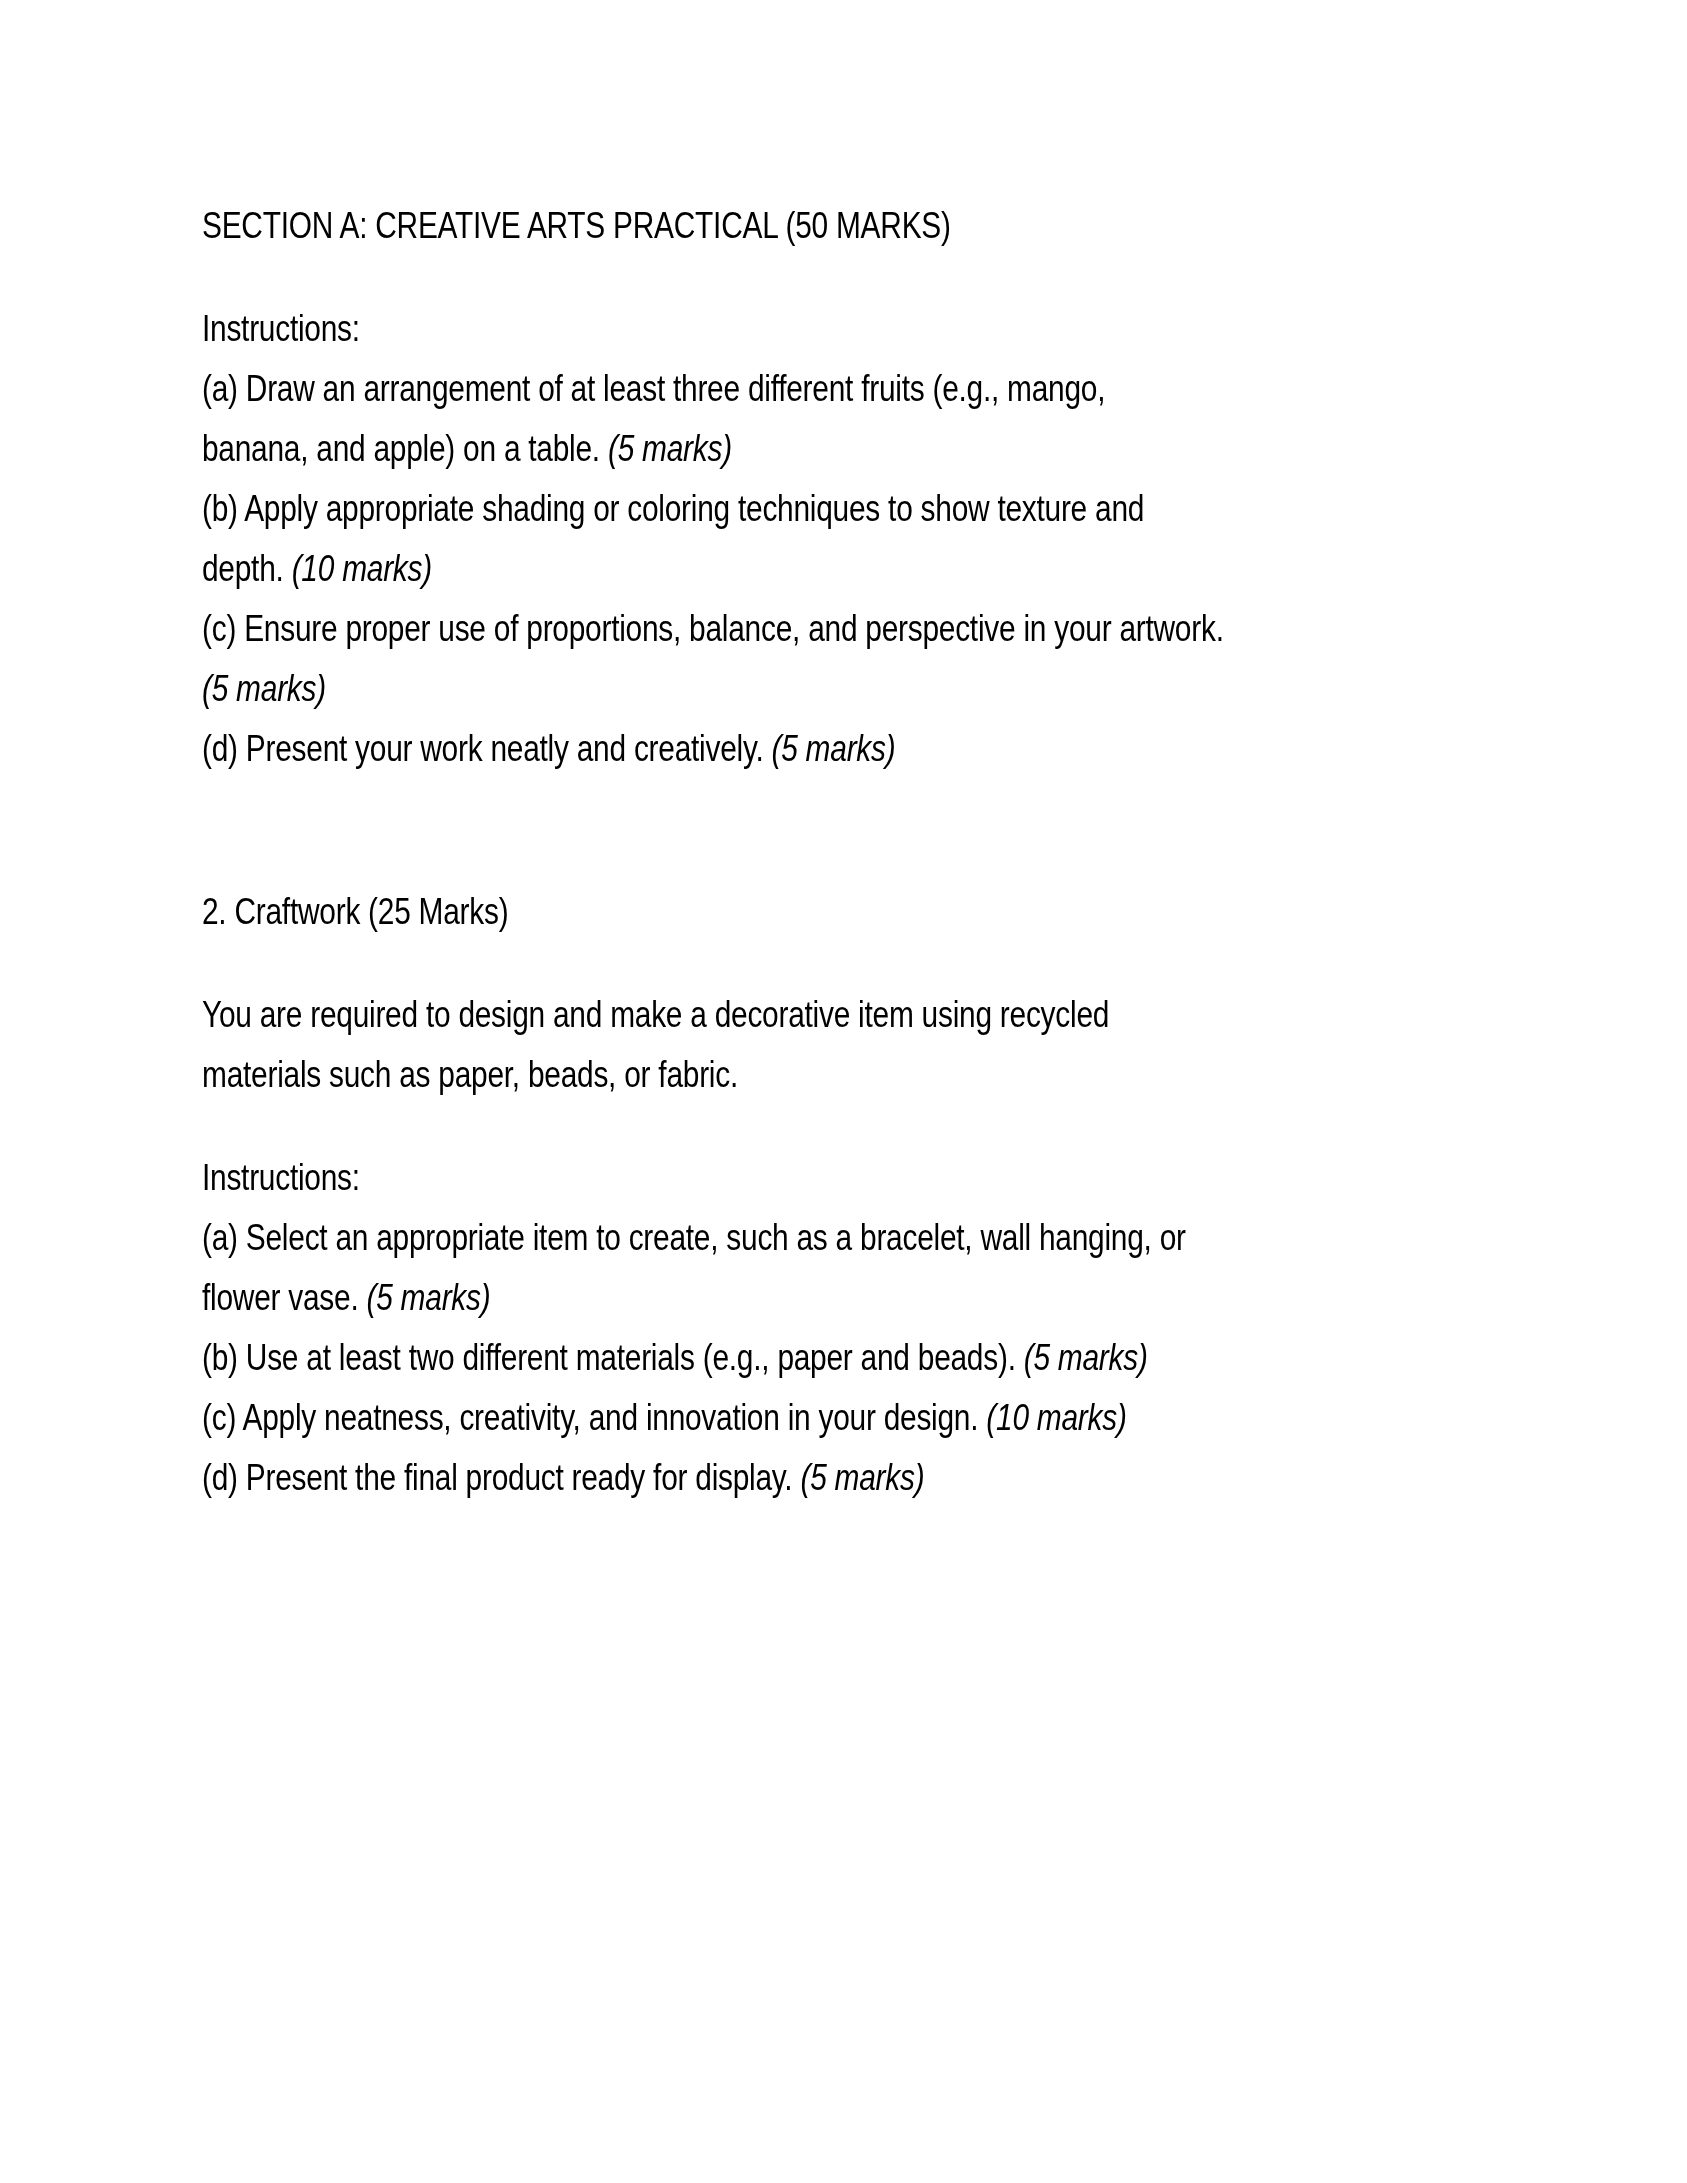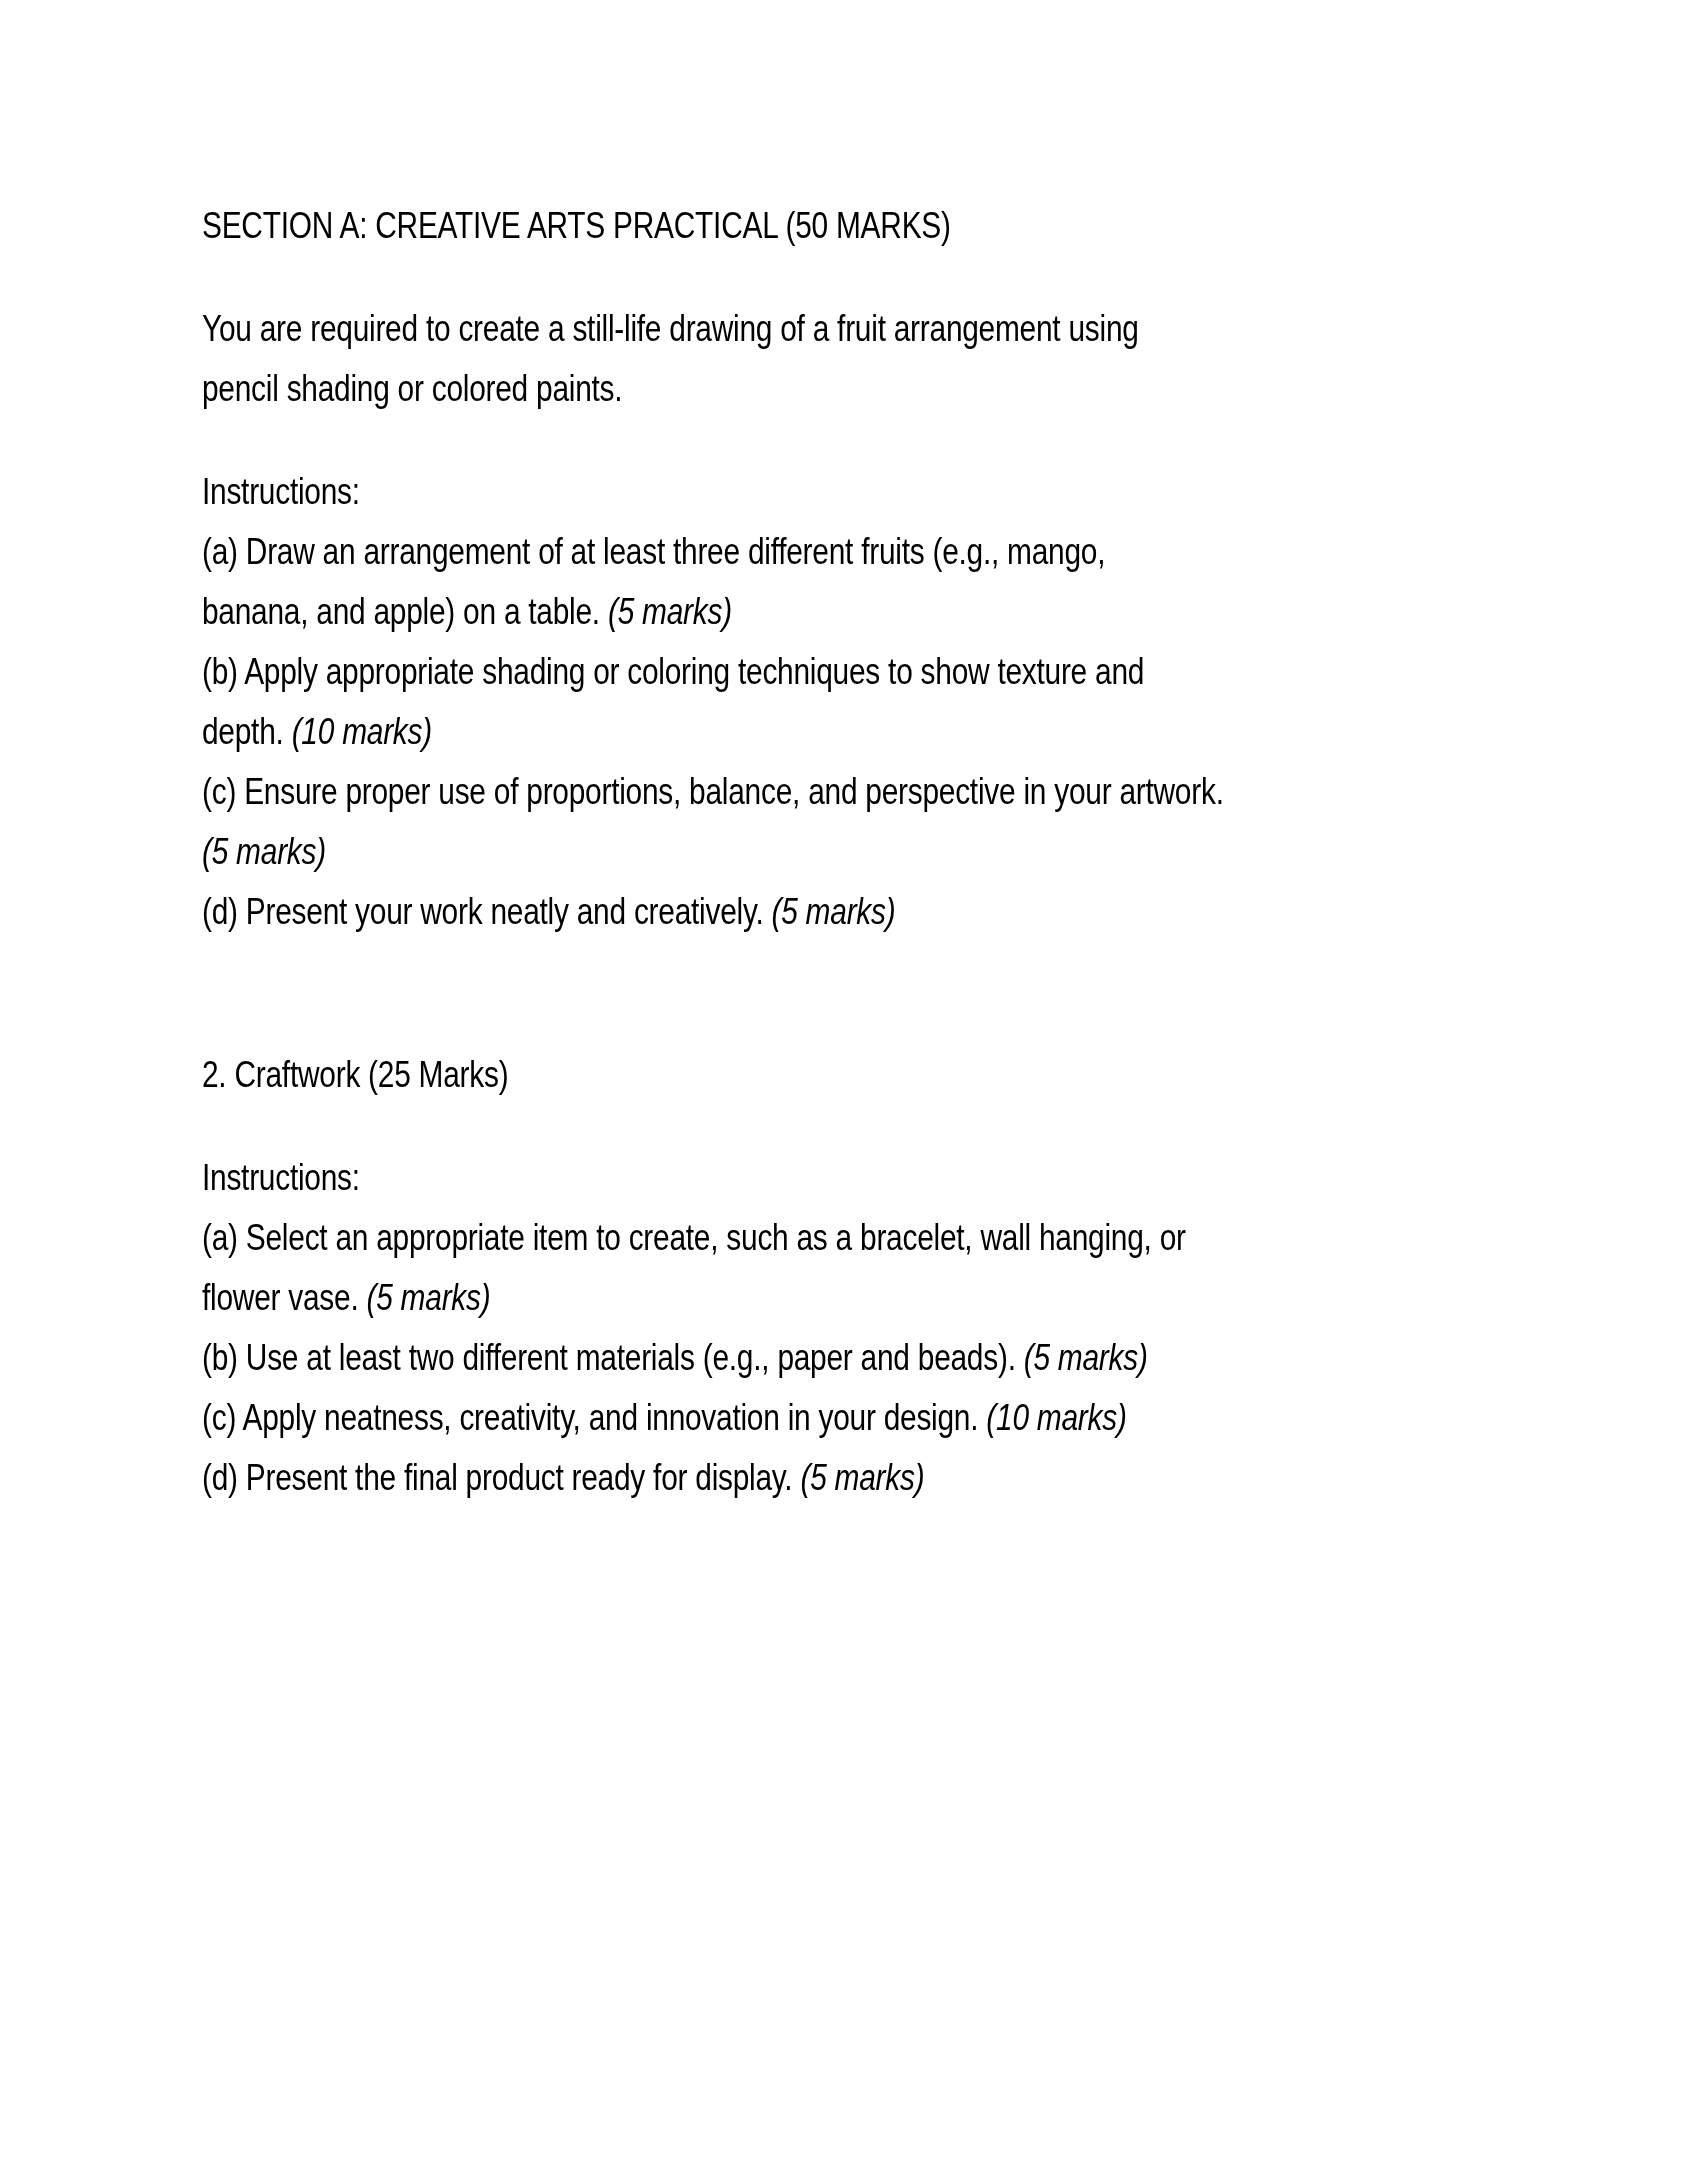--- a/index.html
+++ b/index.html
@@ -39,35 +39,35 @@
 </style>
 </head>
 <body>
 
 <div class="page">
   <div class="doc" id="doc">
       <div class="para">
         <div class="line"><span class="run">SECTION A: CREATIVE ARTS PRACTICAL (50 MARKS)</span></div>
       </div>
       <div class="para">
-        <div class="line"><span class="run">You are required to create a still-life drawing of a fruit arrangement using</span></div>
-        <div class="line"><span class="run">pencil shading or colored paints.</span></div>
-      </div>
-      <div class="para">
         <div class="line"><span class="run">Instructions:</span></div>
         <div class="line"><span class="run">(a) Draw an arrangement of at least three different fruits (e.g., mango,</span></div>
         <div class="line"><span class="run">banana, and apple) on a table. </span><span class="run i">(5 marks)</span></div>
         <div class="line"><span class="run">(b) Apply appropriate shading or coloring techniques to show texture and</span></div>
         <div class="line"><span class="run">depth. </span><span class="run i">(10 marks)</span></div>
         <div class="line"><span class="run">(c) Ensure proper use of proportions, balance, and perspective in your artwork.</span></div>
         <div class="line"><span class="run i">(5 marks)</span></div>
         <div class="line"><span class="run">(d) Present your work neatly and creatively. </span><span class="run i">(5 marks)</span></div>
       </div>
       <div class="para space-before">
         <div class="line"><span class="run">2. Craftwork (25 Marks)</span></div>
+      </div>
+      <div class="para">
+        <div class="line"><span class="run">You are required to design and make a decorative item using recycled</span></div>
+        <div class="line"><span class="run">materials such as paper, beads, or fabric.</span></div>
       </div>
       <div class="para">
         <div class="line"><span class="run">Instructions:</span></div>
         <div class="line"><span class="run">(a) Select an appropriate item to create, such as a bracelet, wall hanging, or</span></div>
         <div class="line"><span class="run">flower vase. </span><span class="run i">(5 marks)</span></div>
         <div class="line"><span class="run">(b) Use at least two different materials (e.g., paper and beads). </span><span class="run i">(5 marks)</span></div>
         <div class="line"><span class="run">(c) Apply neatness, creativity, and innovation in your design. </span><span class="run i">(10 marks)</span></div>
         <div class="line"><span class="run">(d) Present the final product ready for display. </span><span class="run i">(5 marks)</span></div>
       </div>
     </div>

